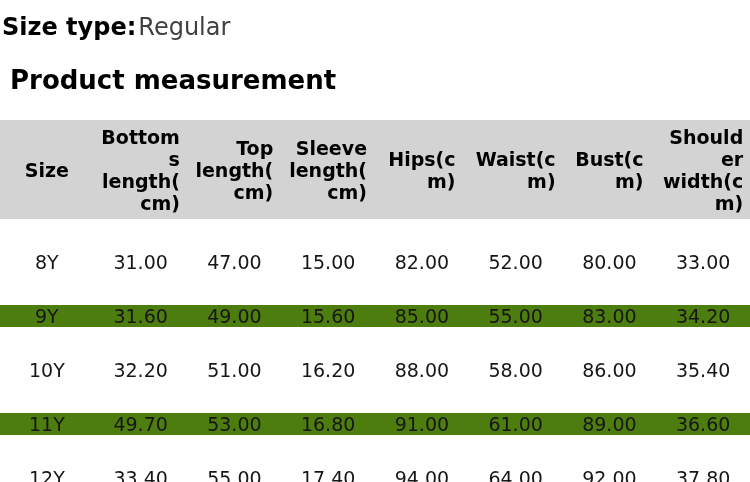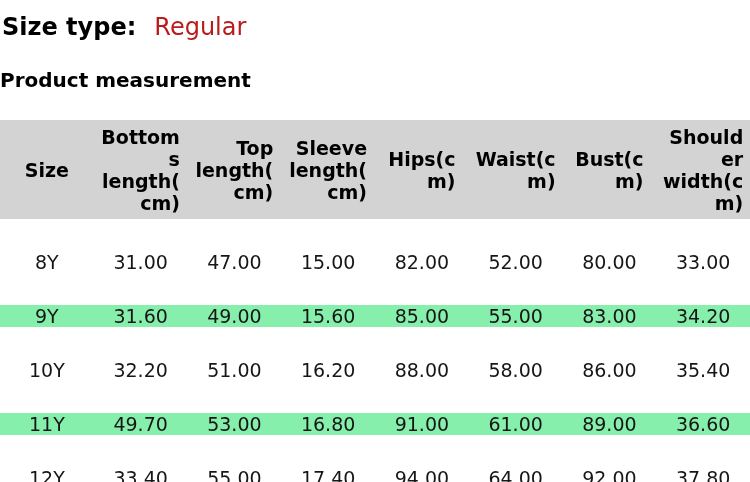--- a/index.html
+++ b/index.html
@@ -21,28 +21,28 @@
     left: 2px;
     font-size: 24px;
     line-height: 29px;
     white-space: nowrap;
   }
   .size-type-label {
     font-weight: bold;
     color: #000000;
   }
   .size-type-value {
-    color: #b91c1c;
-    margin-left: 18px;
+    color: #404040;
+    margin-left: 2px;
   }
   .section-title {
     position: absolute;
     top: 64px;
-    left: 0;
-    font-size: 20px;
+    left: 10px;
+    font-size: 26px;
     line-height: 33px;
     font-weight: bold;
     color: #000000;
     white-space: nowrap;
   }
   .meas-table {
     position: absolute;
     top: 120px;
     left: 0;
     width: 750px;
@@ -58,21 +58,21 @@
     grid-template-columns: repeat(8, 1fr);
   }
   .trow {
     flex: 1 1 auto;
     display: grid;
     grid-template-columns: repeat(8, 1fr);
     background: #ffffff;
     margin-top: 32px;
   }
   .trow.alt {
-    background: #86efac;
+    background: #4d7c0f;
   }
   .th {
     display: flex;
     align-items: center;
     justify-content: center;
     text-align: right;
     font-weight: bold;
     font-size: 19px;
     line-height: 22px;
     color: #000000;

